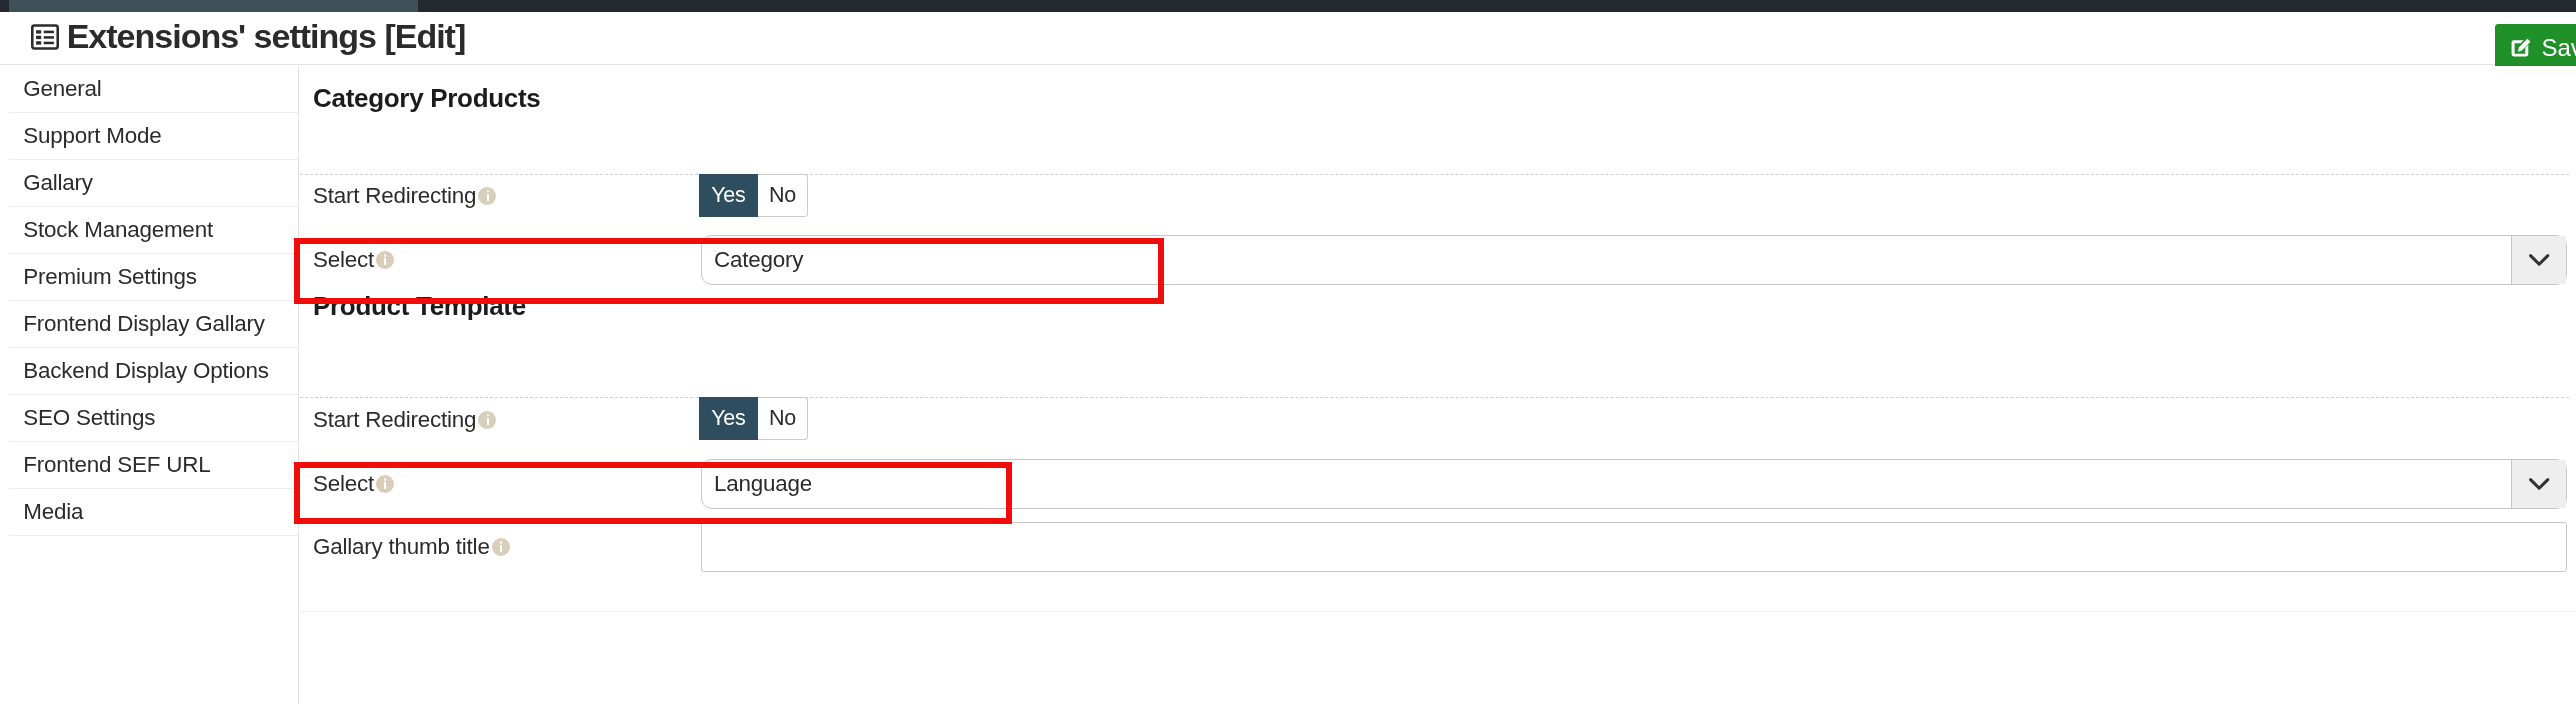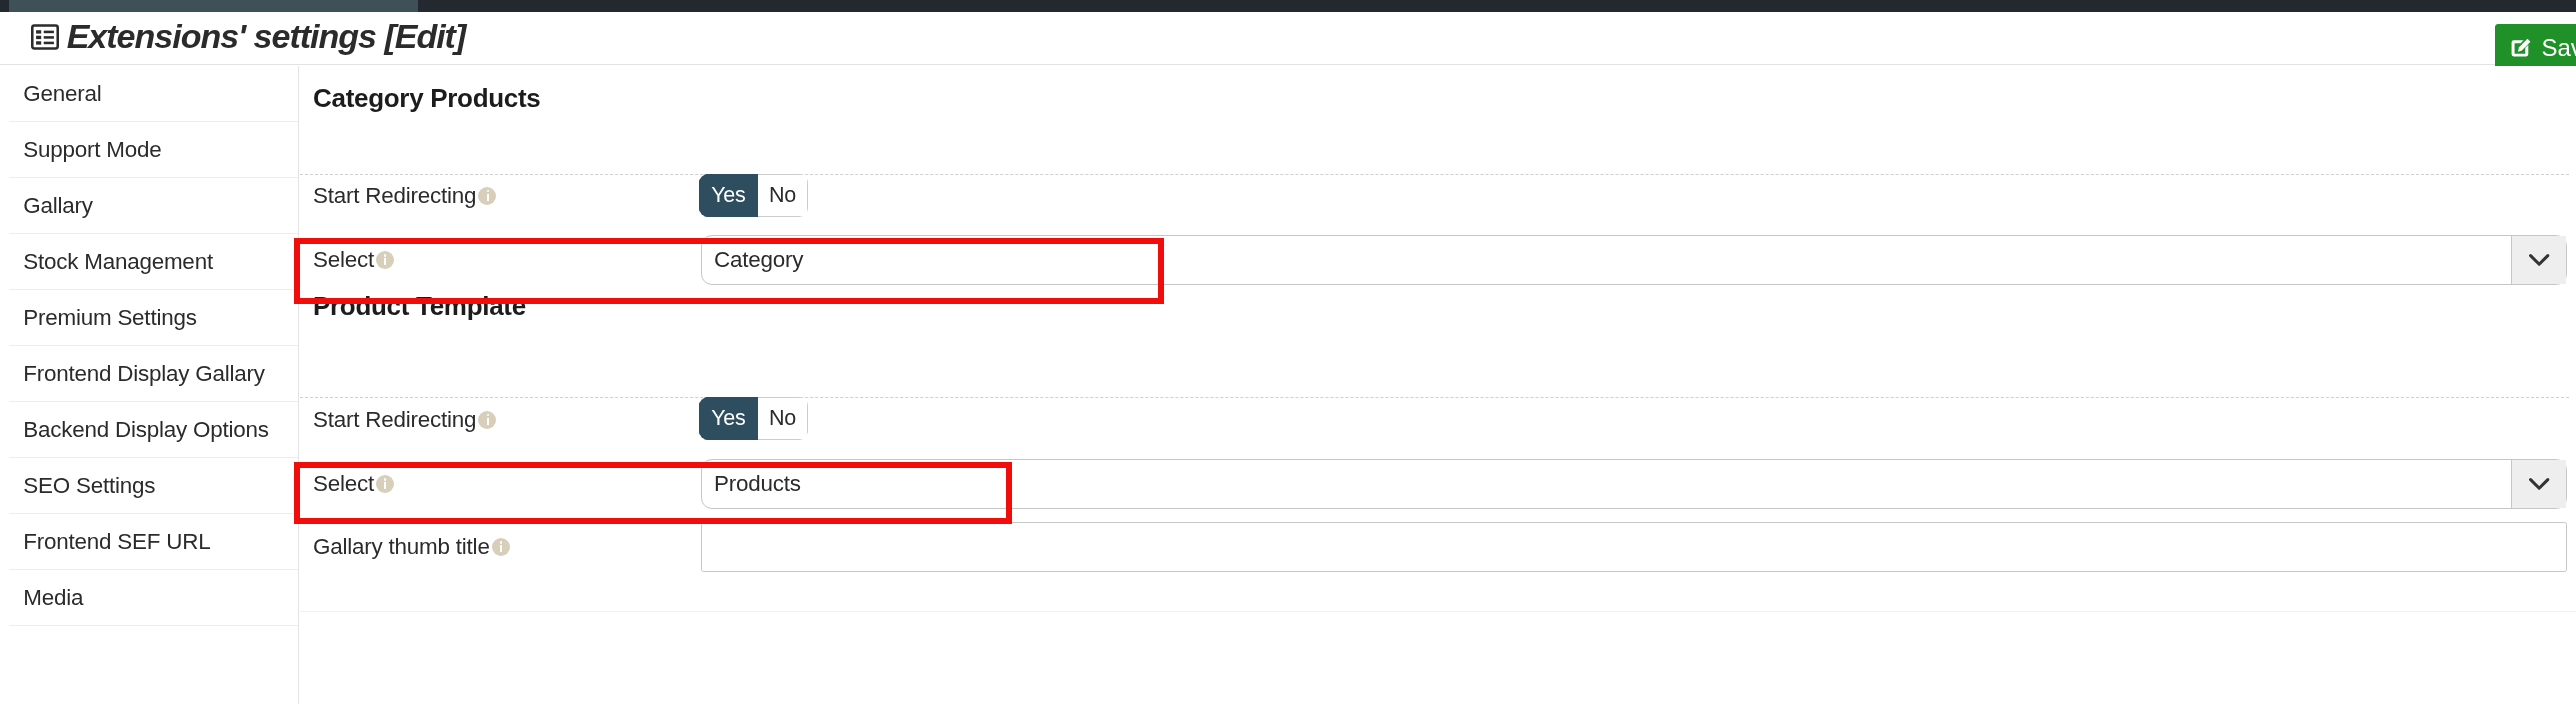--- a/index.html
+++ b/index.html
@@ -43,21 +43,20 @@
     position: absolute;
     left: 31px; top: 5.2px;
     display: flex;
     align-items: center;
     gap: 7.7px;
     font-size: 34px;
     font-weight: 700;
     letter-spacing: -1px;
     color: #2b2b2b;
     white-space: nowrap;
-    font-style: italic;
   }
   .title-icon {
     display: inline-block;
     width: 28px; height: 26px;
     position: relative;
     flex: 0 0 auto;
   }
   .title-icon svg { display:block; }
 
   .save-button {
@@ -86,21 +85,21 @@
   .sidebar {
     position: absolute;
     top: 66px; left: 8.6px;
     width: 290px;
     height: 638px;
     border-right: 1.7px solid #e3e3e3;
     box-sizing: border-box;
     background: #ffffff;
   }
   .sidebar-item {
-    height: 56px;
+    height: 47px;
     box-sizing: border-box;
     border-bottom: 0.9px solid #ededed;
     display: flex;
     align-items: center;
     padding-left: 14.6px;
     font-size: 22.4px;
     color: #2b2b2b;
     cursor: pointer;
     white-space: nowrap;
     letter-spacing: -0.2px;
@@ -173,21 +172,21 @@
     left: 8.2px; top: 7.3px;
     width: 2.2px; height: 6.9px;
     background: #ffffff;
   }
 
   
   .toggle {
     position: absolute;
     display: flex;
     height: 43px;
-    border-radius: 9px;
+    border-radius: 0;
     overflow: hidden;
   }
   .toggle-opt {
     display: flex;
     align-items: center;
     justify-content: center;
     min-width: 46px;
     padding: 0 11.2px;
     font-size: 21.5px;
     cursor: pointer;
@@ -374,21 +373,21 @@
     <div class="toggle-opt on">Yes</div>
     <div class="toggle-opt off">No</div>
   </div>
 
   <div class="field-label" style="left:13px; top:393px; height:50px;">
     <span>Select</span>
     <span class="info-icon"></span>
   </div>
 
   <div class="select-box" style="left:401px; top:393px; width:1866px;">
-    <span class="select-value">Products</span>
+    <span class="select-value">Language</span>
     <span class="select-arrow">
       <svg width="22.4" height="13.8" viewBox="0 0 26 16" xmlns="http://www.w3.org/2000/svg">
         <polyline points="3,3 13,13 23,3" fill="none" stroke="#333333" stroke-width="3.5" stroke-linecap="round" stroke-linejoin="round"></polyline>
       </svg>
     </span>
   </div>
 
   <div class="field-label" style="left:13px; top:456px; height:50px;">
     <span>Gallary thumb title</span>
     <span class="info-icon"></span>

